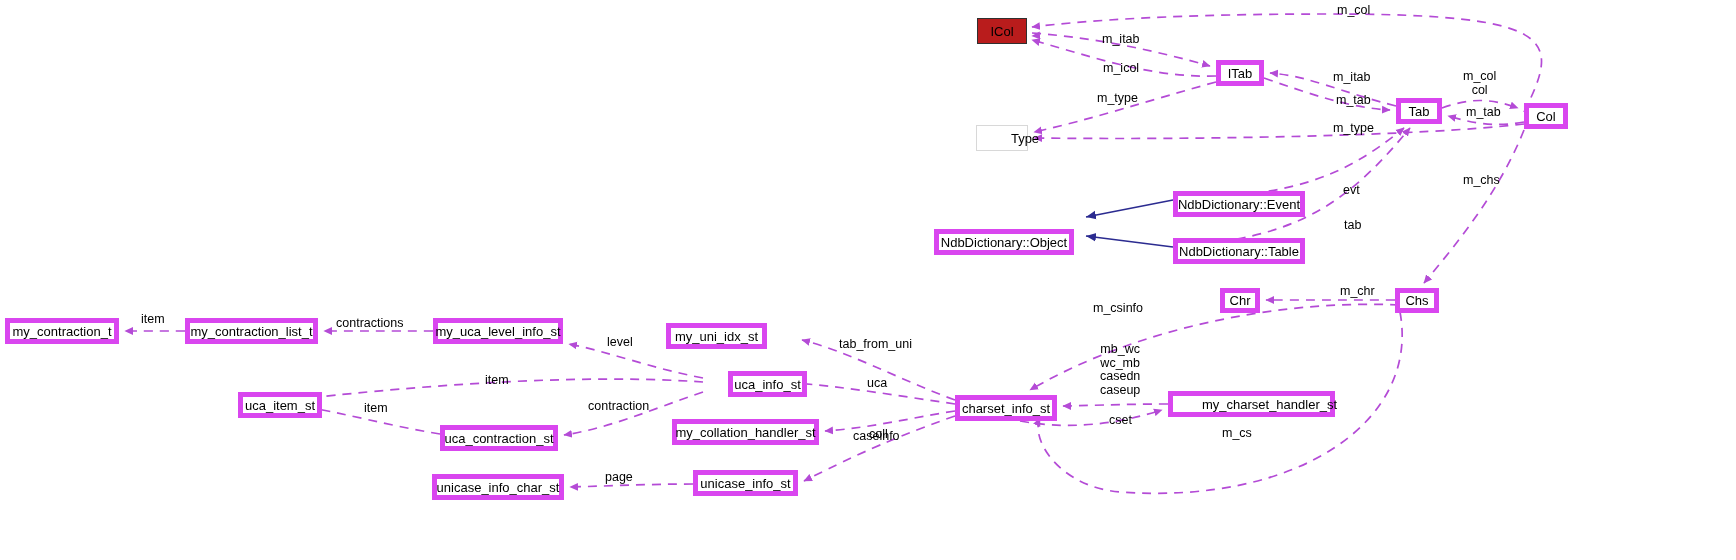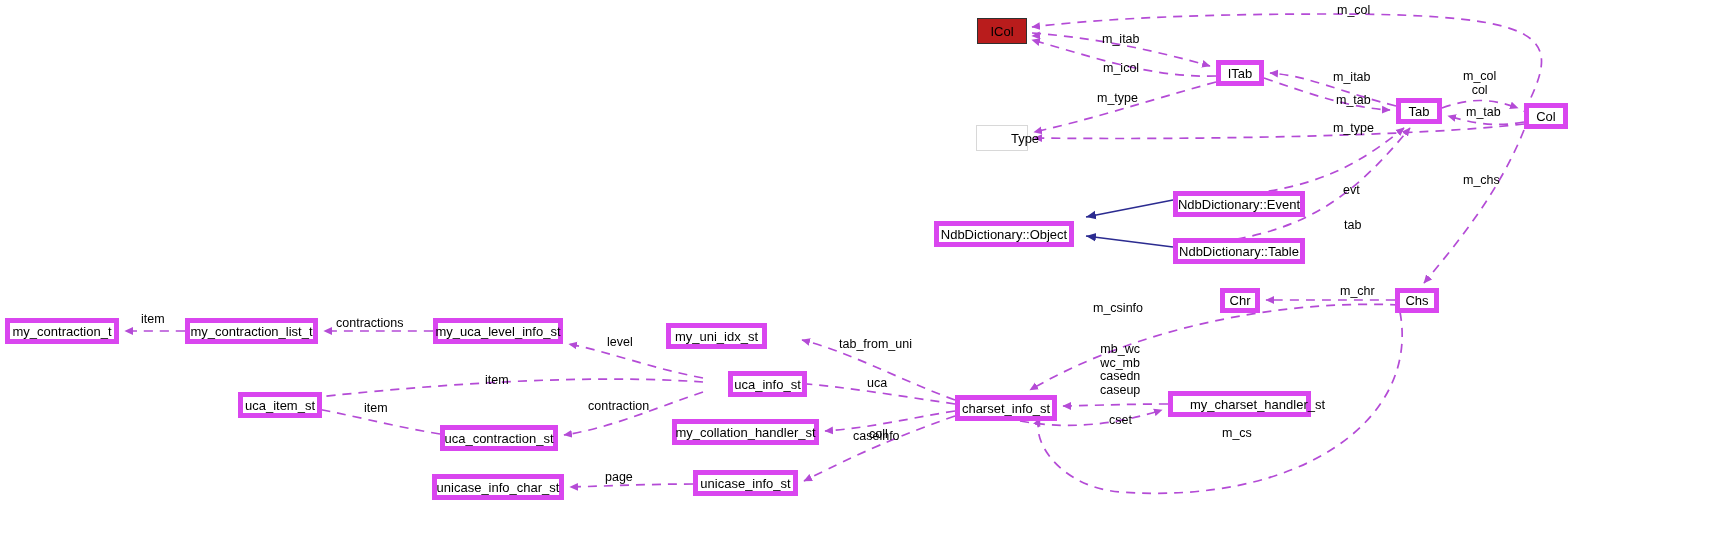--- a/index.html
+++ b/index.html
@@ -144,21 +144,21 @@
     </div>
   <div class="node" style="left:1396px;top:98px;width:46px;height:26px;">
       <span>Tab</span>
     </div>
   <div class="node" style="left:1524px;top:103px;width:44px;height:26px;">
       <span>Col</span>
     </div>
   <div class="node soft" style="left:976px;top:125px;width:52px;height:26px;padding-left:46px;">
       <span>Type</span>
     </div>
-  <div class="node" style="left:934px;top:221px;width:140px;height:26px;">
+  <div class="node" style="left:934px;top:229px;width:140px;height:26px;">
       <span>NdbDictionary::Object</span>
     </div>
   <div class="node" style="left:1173px;top:191px;width:132px;height:26px;">
       <span>NdbDictionary::Event</span>
     </div>
   <div class="node" style="left:1173px;top:238px;width:132px;height:26px;">
       <span>NdbDictionary::Table</span>
     </div>
   <div class="node" style="left:1220px;top:288px;width:40px;height:25px;">
       <span>Chr</span>
@@ -186,21 +186,21 @@
     </div>
   <div class="node" style="left:440px;top:425px;width:118px;height:26px;">
       <span>uca_contraction_st</span>
     </div>
   <div class="node" style="left:672px;top:419px;width:147px;height:26px;">
       <span>my_collation_handler_st</span>
     </div>
   <div class="node" style="left:955px;top:395px;width:102px;height:26px;">
       <span>charset_info_st</span>
     </div>
-  <div class="node" style="left:1168px;top:391px;width:143px;height:26px;padding-left:36px;">
+  <div class="node" style="left:1168px;top:391px;width:167px;height:26px;padding-left:36px;">
       <span>my_charset_handler_st</span>
     </div>
   <div class="node" style="left:432px;top:474px;width:132px;height:26px;">
       <span>unicase_info_char_st</span>
     </div>
   <div class="node" style="left:693px;top:470px;width:105px;height:26px;">
       <span>unicase_info_st</span>
     </div>
 
   <div class="edge-label" style="left:1337px;top:4px;">m_col</div>

